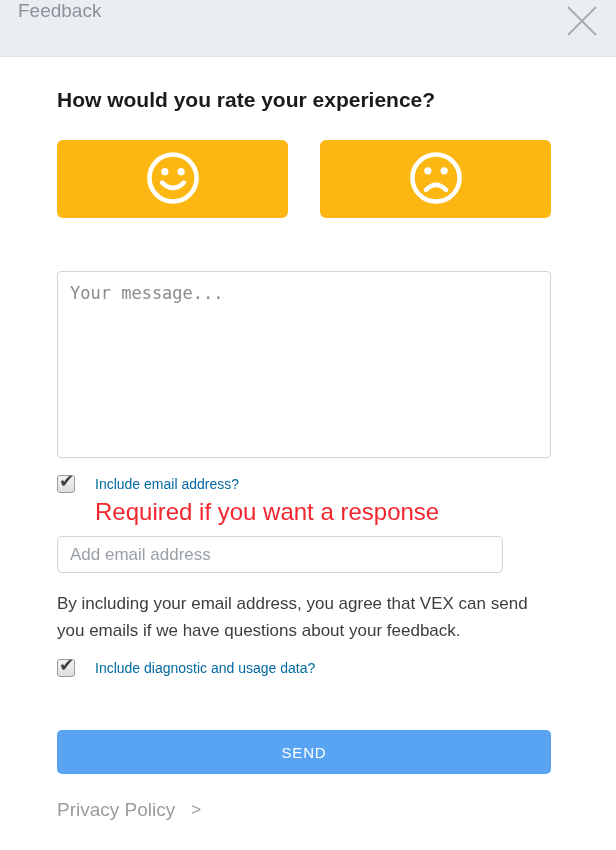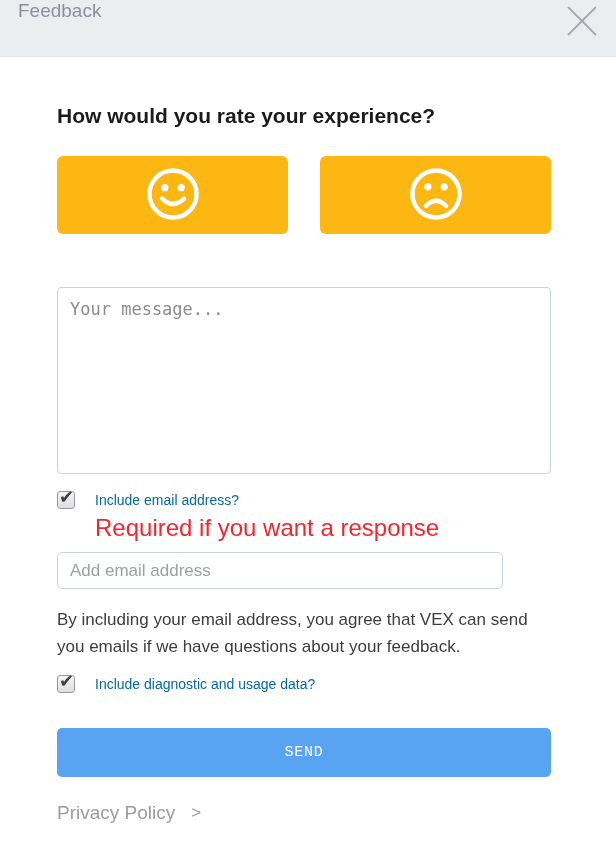--- a/index.html
+++ b/index.html
@@ -24,21 +24,21 @@
     color: #8b919c;
   }
   .close-btn {
     width: 44px; height: 44px;
     display: flex; align-items: center; justify-content: center;
     background: transparent; border: none; cursor: pointer;
   }
   
   .content { padding: 0 65px 0 57px; }
   .page-heading {
-    margin-top: 46px;
+    margin-top: 30px;
     font-size: 21px;
     font-weight: 700;
     color: #1b1b1b;
     line-height: 26px;
   }
   .rating-row {
     margin-top: 27px;
     display: flex;
     gap: 32px;
   }
@@ -110,27 +110,27 @@
   }
   .email-input::placeholder { color: #9aa0a6; }
   .consent-text {
     margin-top: 17px;
     font-size: 17px;
     line-height: 27px;
     color: #3d3d3d;
     max-width: 494px;
   }
   .send-btn {
-    margin-top: 35px;
-    width: 494px; height: 49px;
+    margin-top: 53px;
+    width: 494px; height: 44px;
     background: #58a4f2;
     border: none;
     border-radius: 5px;
     color: #ffffff;
-    font-family: Liberation Mono, monospace;
+    font-family: Liberation Sans, sans-serif;
     font-size: 15px;
     letter-spacing: 0.8px;
     cursor: pointer;
   }
   .privacy-link {
     margin-top: 25px;
     display: inline-flex;
     align-items: center;
     gap: 16px;
     font-size: 19px;

